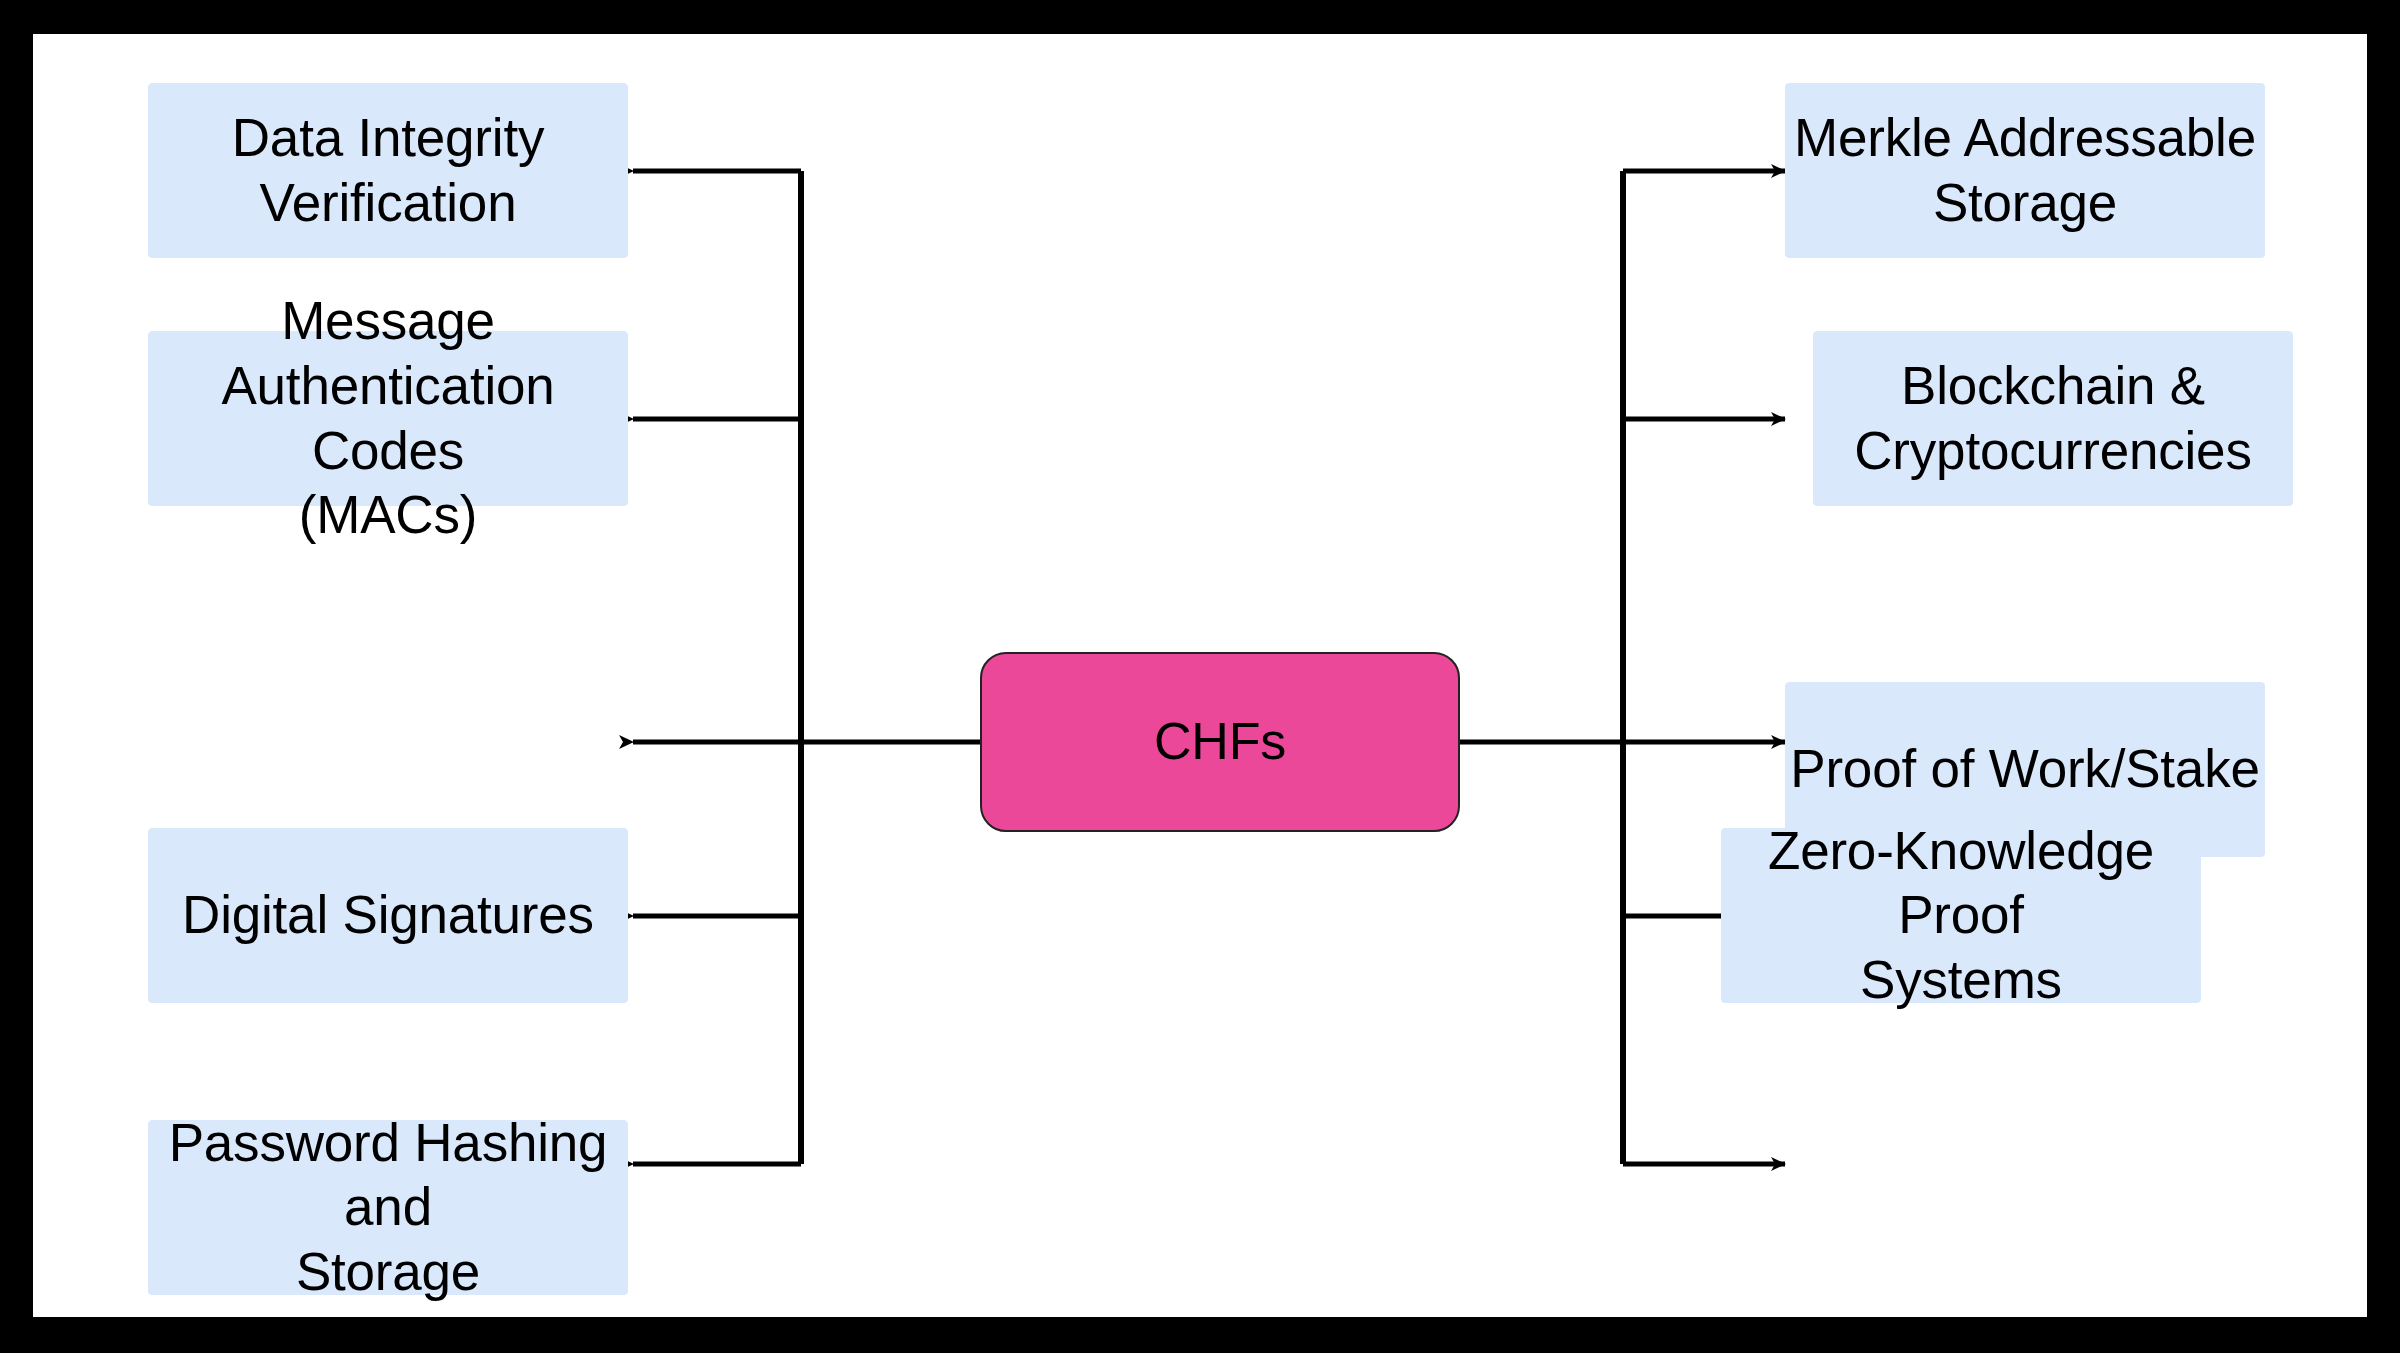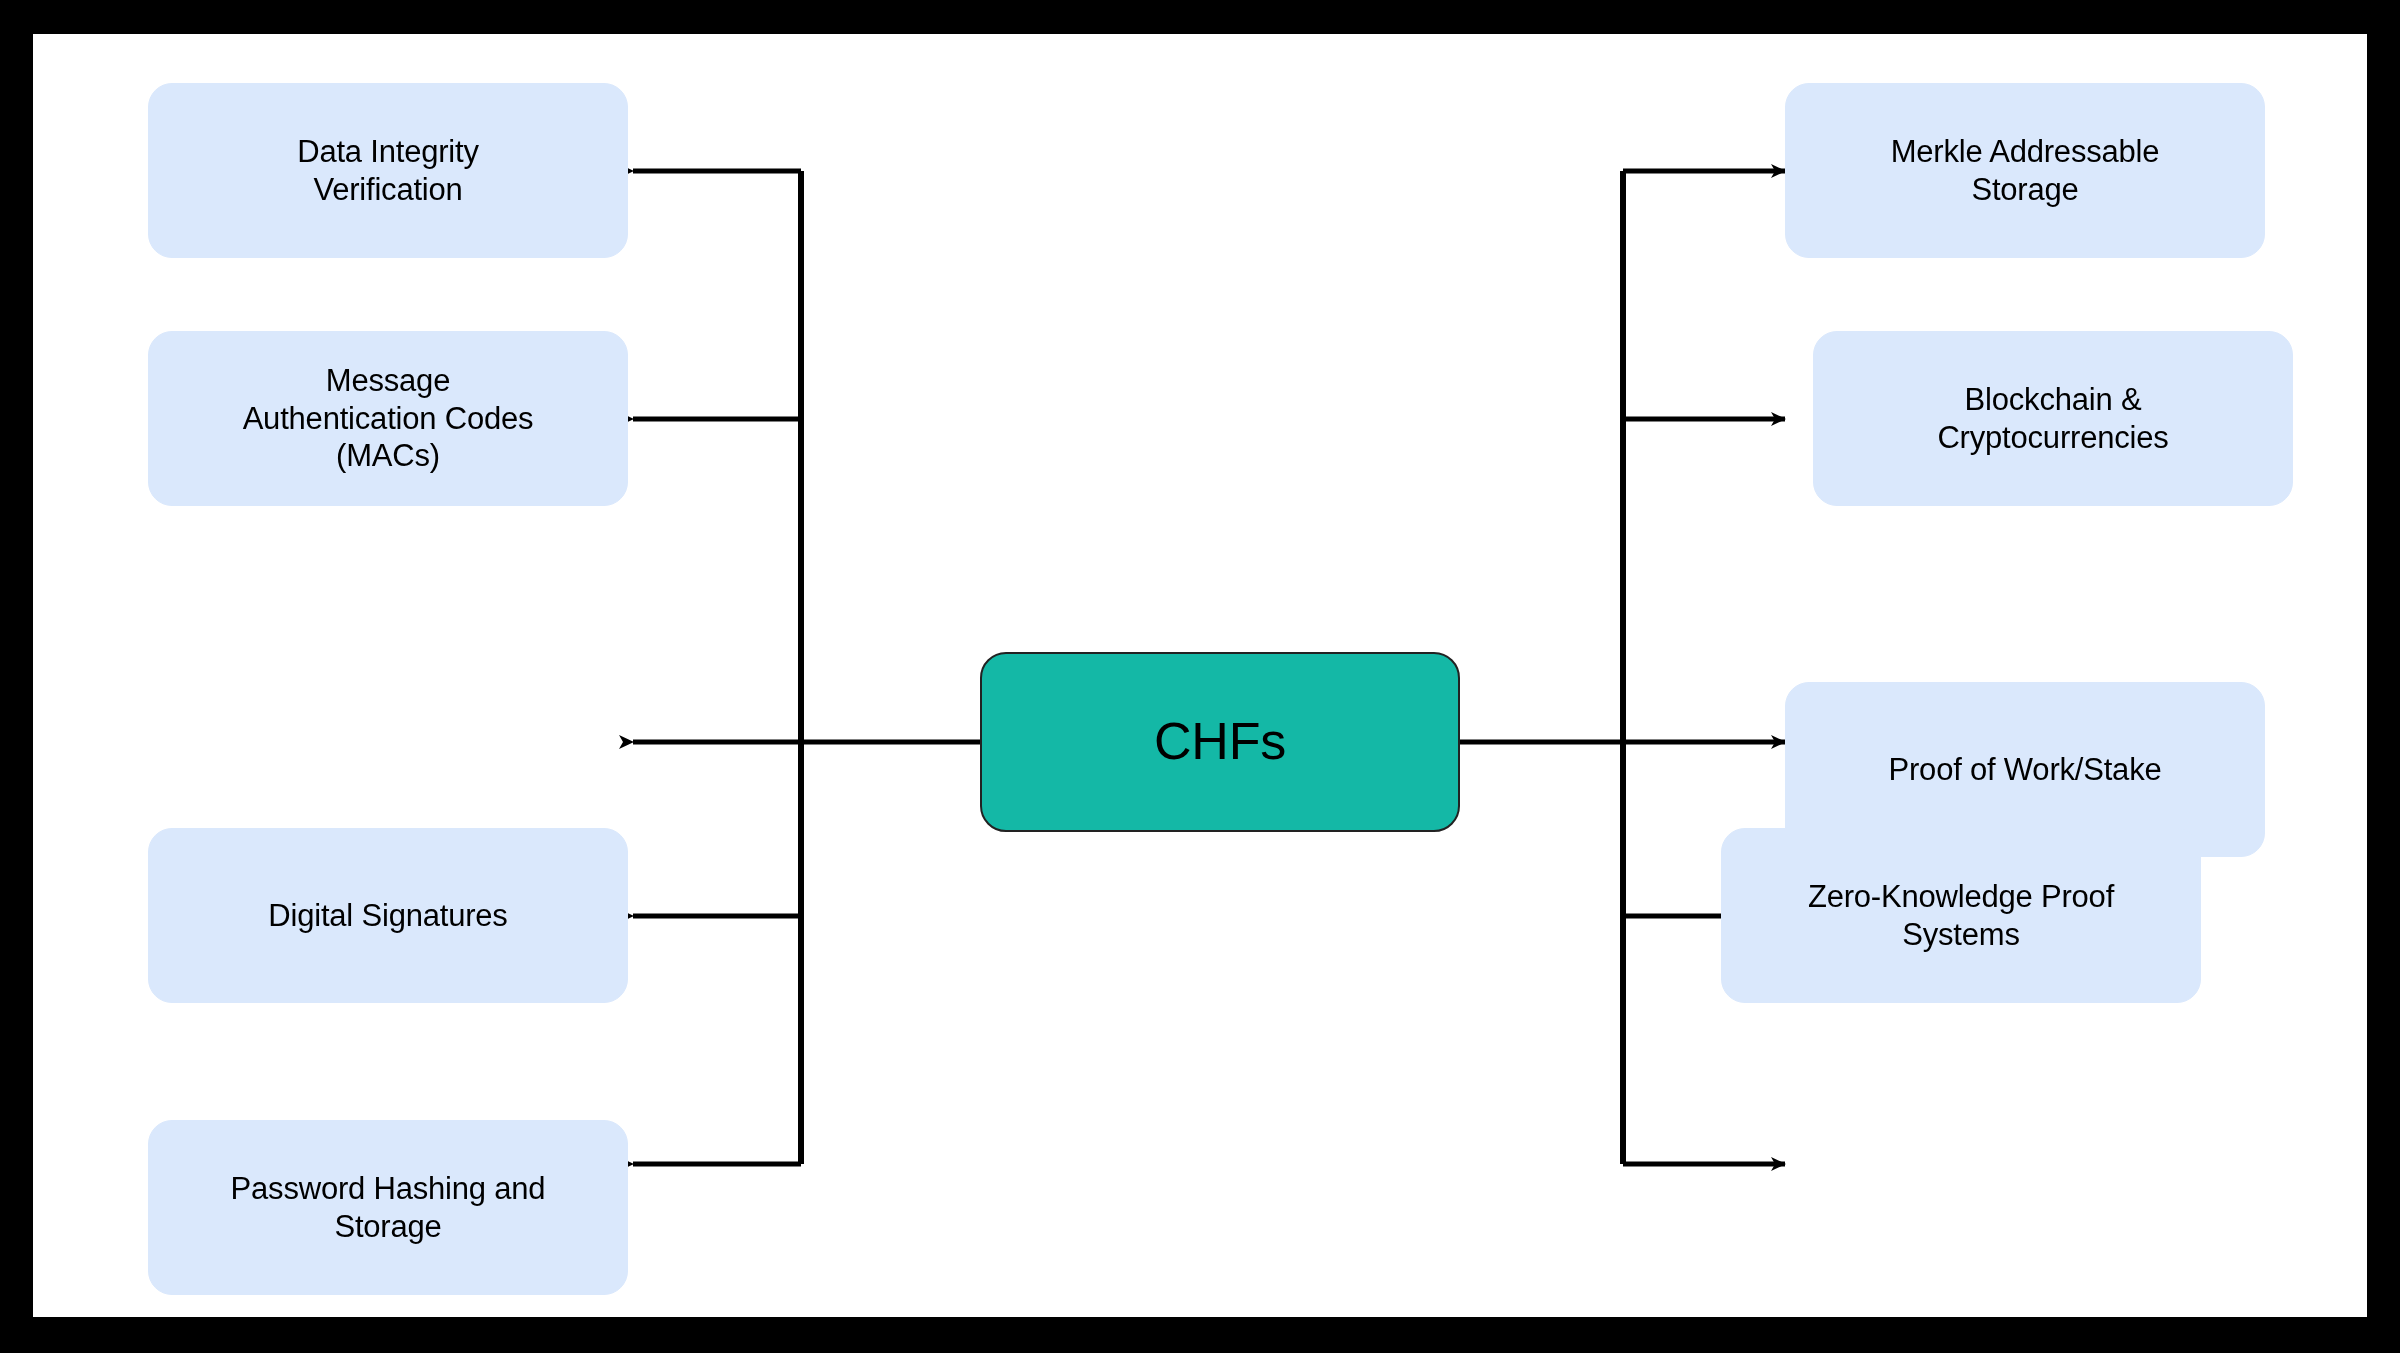--- a/index.html
+++ b/index.html
@@ -28,39 +28,39 @@
     width: 2334px;
     height: 1283px;
   }
   .node {
     position: absolute;
     box-sizing: border-box;
     display: flex;
     align-items: center;
     justify-content: center;
     text-align: center;
-    border-radius: 24px;
+    border-radius: 4px;
     color: #000000;
     font-family: "Liberation Sans", sans-serif;
-    font-size: 31px;
+    font-size: 53px;
     line-height: 1.22;
     letter-spacing: -0.2px;
     white-space: pre-line;
   }
   .node.leaf {
     background: #dae8fc;
     border: 1px solid #dae8fc;
     width: 480px;
     height: 175px;
   }
   .node.leaf .label {
     width: 560px;
   }
   .node.center {
-    background: #14b8a6;
+    background: #ec4899;
     border: 2px solid #222222;
     border-radius: 26px;
     width: 480px;
     height: 180px;
     font-size: 52px;
   }
   svg.edges {
     position: absolute;
     left: 0;
     top: 0;

